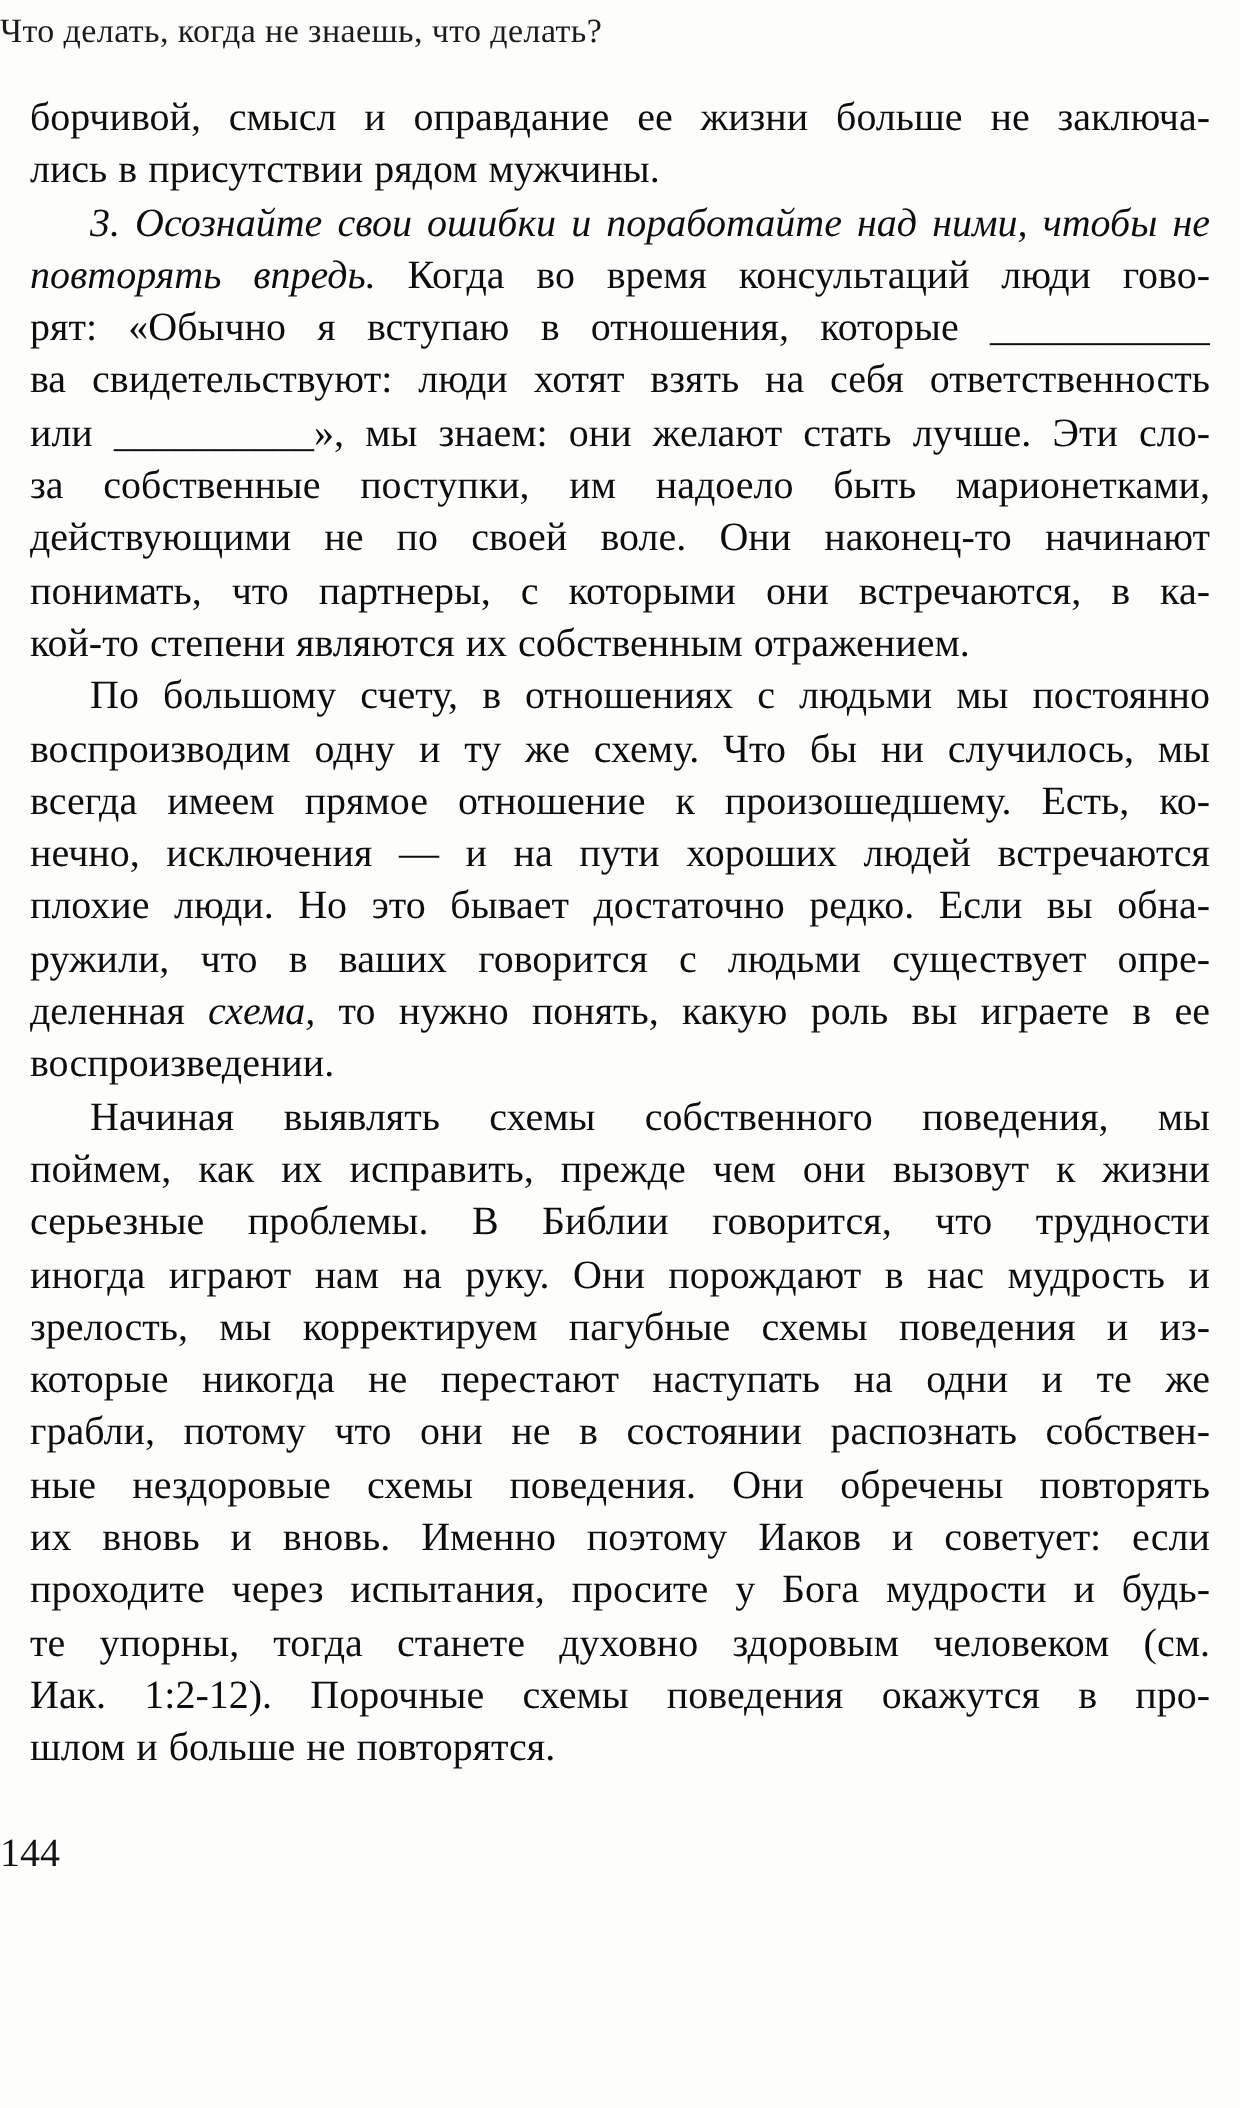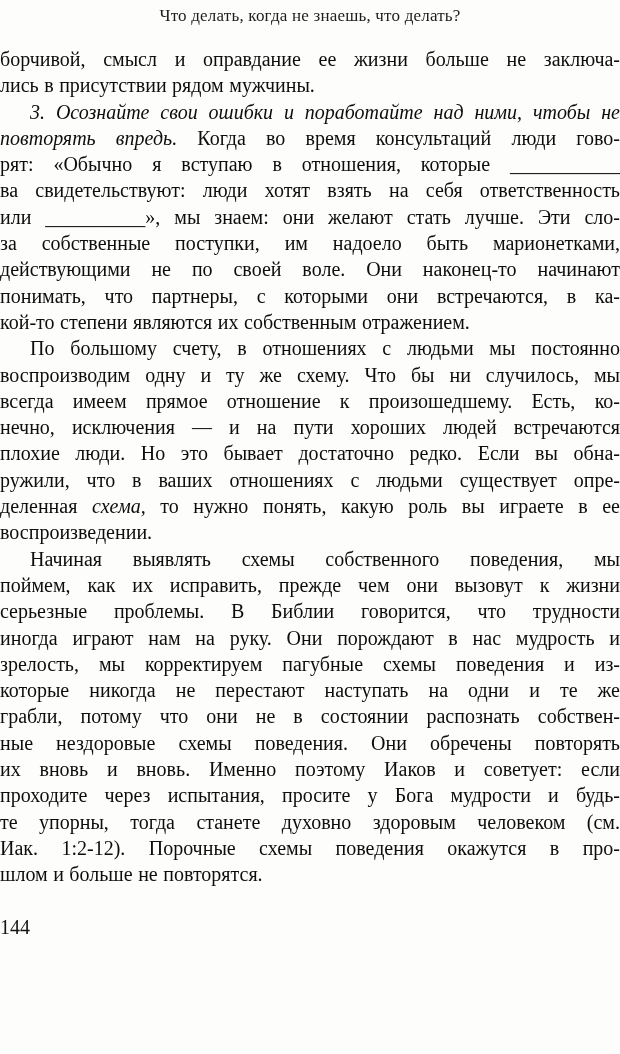--- a/index.html
+++ b/index.html
@@ -15,29 +15,29 @@
     color: #0d0d0d;
   }
   .page {
     width: 620px;
     height: 1054px;
     box-sizing: border-box;
     padding-top: 6px;
     position: relative;
   }
   .running-header {
-    text-align: center;
+    text-align: left;
     font-size: 17px;
     line-height: 20px;
     color: #1c1c1c;
     letter-spacing: 0.2px;
   }
   .text-block {
     margin-top: 20px;
-    padding: 0 0;
+    padding: 0 15px;
     font-size: 20px;
     line-height: 26.3px;
   }
   .paragraph {
     margin: 0;
   }
   .line {
     height: 26.3px;
     overflow: hidden;
     text-align: justify;
@@ -91,21 +91,21 @@
         <div class="line"><span class="seg-n">действующими не по своей воле. Они наконец-то начинают</span></div>
         <div class="line"><span class="seg-n">понимать, что партнеры, с которыми они встречаются, в ка-</span></div>
         <div class="line last"><span class="seg-n">кой-то степени являются их собственным отражением.</span></div>
       </div>
       <div class="paragraph">
         <div class="line indent"><span class="seg-n">По большому счету, в отношениях с людьми мы постоянно</span></div>
         <div class="line"><span class="seg-n">воспроизводим одну и ту же схему. Что бы ни случилось, мы</span></div>
         <div class="line"><span class="seg-n">всегда имеем прямое отношение к произошедшему. Есть, ко-</span></div>
         <div class="line"><span class="seg-n">нечно, исключения — и на пути хороших людей встречаются</span></div>
         <div class="line"><span class="seg-n">плохие люди. Но это бывает достаточно редко. Если вы обна-</span></div>
-        <div class="line"><span class="seg-n">ружили, что в ваших отношениях с людьми существует опре-</span></div>
+        <div class="line"><span class="seg-n">ружили, что в ваших говорится с людьми существует опре-</span></div>
         <div class="line"><span class="seg-n">деленная </span><span class="seg-i">схема,</span><span class="seg-n"> то нужно понять, какую роль вы играете в ее</span></div>
         <div class="line last"><span class="seg-n">воспроизведении.</span></div>
       </div>
       <div class="paragraph">
         <div class="line indent"><span class="seg-n">Начиная выявлять схемы собственного поведения, мы</span></div>
         <div class="line"><span class="seg-n">поймем, как их исправить, прежде чем они вызовут к жизни</span></div>
         <div class="line"><span class="seg-n">серьезные проблемы. В Библии говорится, что трудности</span></div>
         <div class="line"><span class="seg-n">иногда играют нам на руку. Они порождают в нас мудрость и</span></div>
         <div class="line"><span class="seg-n">зрелость, мы корректируем пагубные схемы поведения и из-</span></div>
         <div class="line"><span class="seg-n">которые никогда не перестают наступать на одни и те же</span></div>

